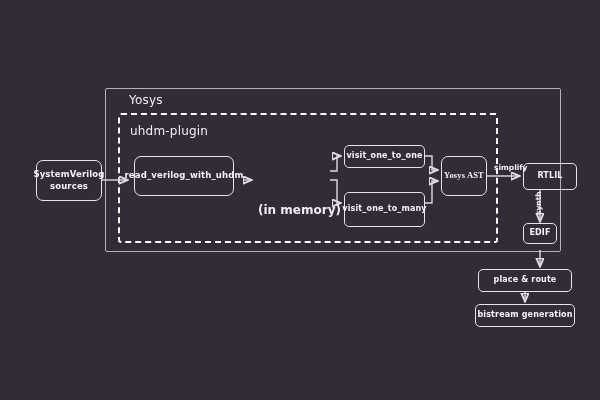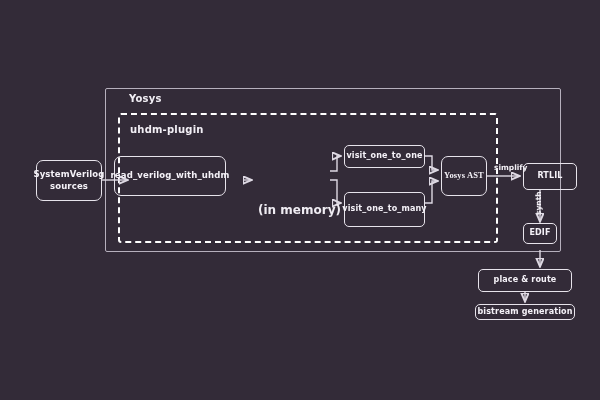--- a/index.html
+++ b/index.html
@@ -27,22 +27,22 @@
     border: 1.5px solid #b6b0bd;
     border-radius: 2px;
   }
   .group-dashed {
     border: 2px dashed #ffffff;
     border-radius: 3px;
   }
   .group-label {
     position: absolute;
     color: #f2eff5;
-    font-size: 10px;
-    font-weight: bold;
+    font-size: 12px;
+    font-weight: normal;
     letter-spacing: .2px;
     white-space: nowrap;
   }
   
   .node {
     position: absolute;
     box-sizing: border-box;
     border: 1.6px solid #e7e3eb;
     border-radius: 7px;
     color: #f5f2f8;
@@ -129,21 +129,21 @@
     <line x1="525" y1="291" x2="525" y2="301" marker-end="url(#ah)"></line>
   </svg>
 
   <div class="node" style="left:36px; top:160px; width:66px; height:41px;">
     <span>
       <span>SystemVerilog</span>
       <span class="l2">sources</span>
     </span>
   </div>
 
-  <div class="node" style="left:114px; top:156px; width:112px; height:40px;">
+  <div class="node" style="left:134px; top:156px; width:100px; height:40px;">
     <span>read_verilog_with_uhdm</span>
   </div>
 
   <span class="caption" style="left:258px; top:203px; width:70px;">(in memory)</span>
 
   <div class="node small" style="left:344px; top:145px; width:81px; height:23px;justify-content:center;">
     <span>visit_one_to_one</span>
   </div>
 
   <div class="node small" style="left:344px; top:192px; width:81px; height:35px;">
@@ -159,21 +159,21 @@
   </div>
 
   <div class="node small" style="left:523px; top:223px; width:34px; height:21px;">
     <span>EDIF</span>
   </div>
 
   <div class="node small" style="left:478px; top:269px; width:94px; height:23px;">
     <span>place &amp; route</span>
   </div>
 
-  <div class="node small" style="left:475px; top:304px; width:100px; height:16px;">
+  <div class="node small" style="left:475px; top:304px; width:100px; height:23px;">
     <span>bistream generation</span>
   </div>
 
   <span class="edge-label" style="left:494px; top:163px;">simplify</span>
 
   <span class="edge-label vertical" style="left:534px; top:215px;">synth</span>
 
 </div>
 
 </body></html>

